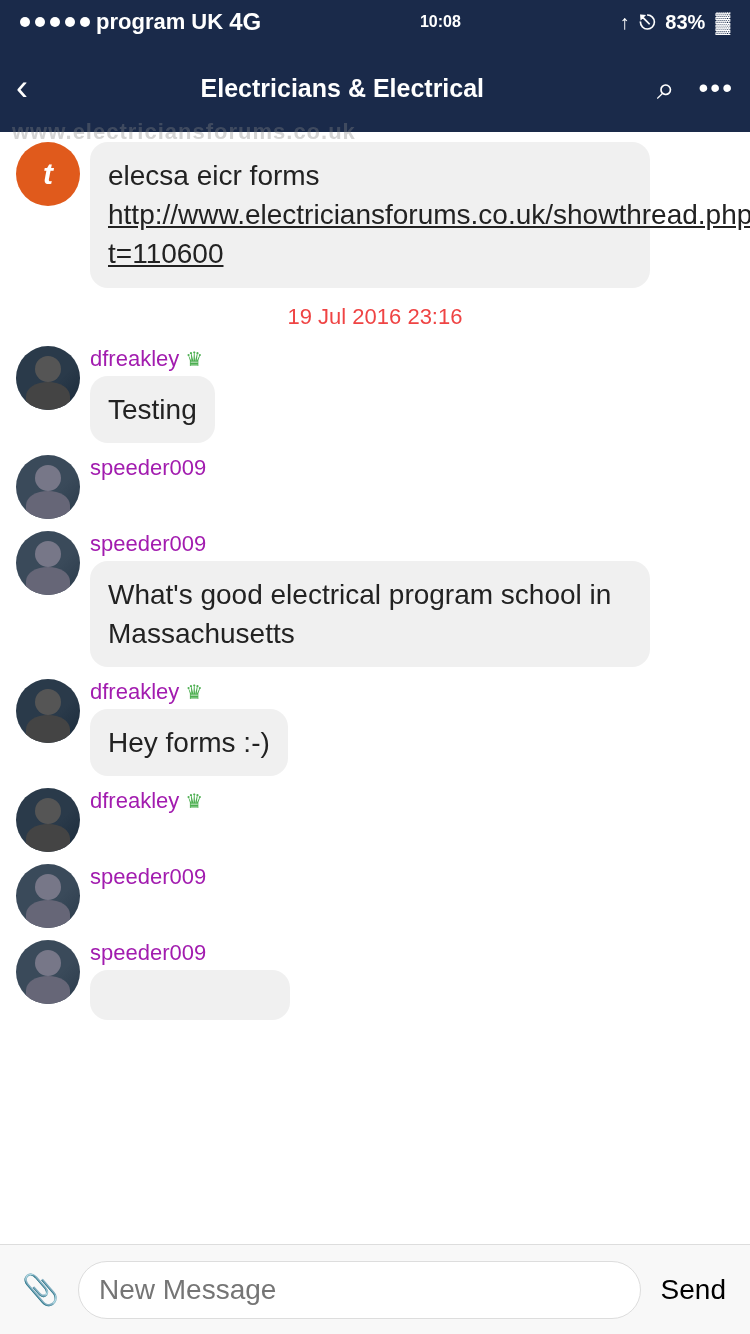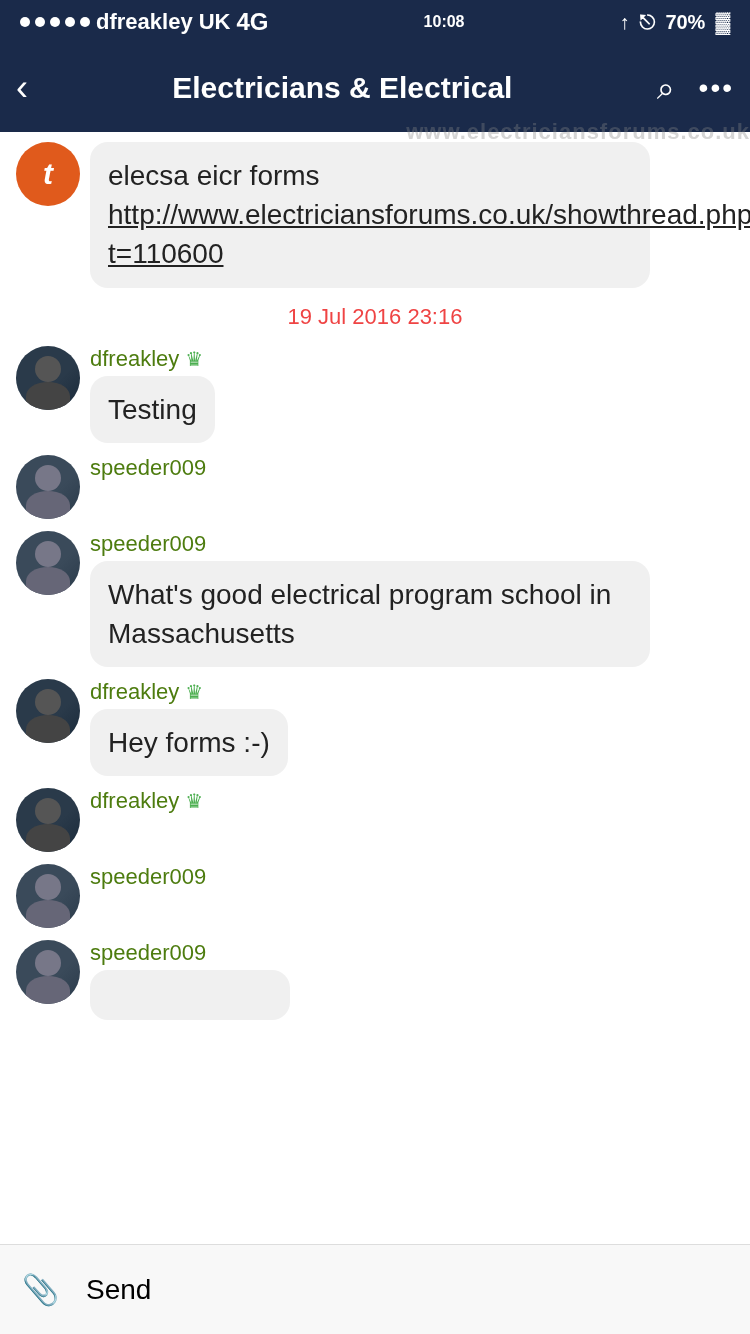--- a/index.html
+++ b/index.html
@@ -41,44 +41,44 @@
       height: 88px;
       justify-content: space-between;
     }
     .nav-back {
       font-size: 36px;
       color: #fff;
       cursor: pointer;
       font-weight: 300;
     }
     .nav-title {
-      font-size: 30px;
+      font-size: 25px;
       font-weight: 700;
       color: #fff;
     }
     .nav-icons {
       display: flex;
       align-items: center;
       gap: 24px;
     }
     .nav-icon {
       color: #fff;
       font-size: 30px;
       cursor: pointer;
     }
 
     
     .watermark {
       position: absolute;
       top: 44px;
-      left: 0; right: 0;
+      left: 12px; right: 0;
       height: 88px;
       display: flex;
       align-items: center;
-      justify-content: flex-end;
+      justify-content: flex-start;
       pointer-events: none;
       z-index: 10;
       opacity: 0.35;
       overflow: hidden;
     }
     .watermark-text {
       color: #888;
       font-size: 22px;
       font-weight: 700;
       letter-spacing: 1px;
@@ -113,21 +113,21 @@
       max-width: 560px;
     }
     .message-meta {
       display: flex;
       align-items: center;
       gap: 6px;
       margin-bottom: 4px;
     }
     .sender-name {
       font-size: 22px;
-      color: #4d7c0f;
+      color: #a21caf;
     }
     .bubble {
       background: #f0f0f0;
       border-radius: 18px;
       padding: 14px 18px;
       font-size: 28px;
       line-height: 1.4;
       color: #222;
       display: inline-block;
       max-width: 100%;
@@ -288,28 +288,28 @@
 
 <div class="status-bar">
   <div class="status-left">
     <div class="status-dots">
       <div class="status-dot"></div>
       <div class="status-dot"></div>
       <div class="status-dot"></div>
       <div class="status-dot"></div>
       <div class="status-dot"></div>
     </div>
-    <span class="status-carrier">dfreakley UK</span>
+    <span class="status-carrier">program UK</span>
     <span>4G</span>
   </div>
   <div class="status-center">10:08</div>
   <div class="status-right">
     <span>↑</span>
     <span>⎋</span>
-    <span>70%</span>
+    <span>83%</span>
     <span>▓</span>
   </div>
 </div>
 
 <div style="position:relative;">
   <div class="nav-bar">
     <span class="nav-back">‹</span>
     <span class="nav-title">Electricians &amp; Electrical</span>
     <div class="nav-icons">
       <span class="nav-icon" style="font-size:32px;">⌕</span>
@@ -403,14 +403,15 @@
       <div class="bubble partial-bubble"></div>
     </div>
   </div>
 
 </div>
 
 <div class="input-bar">
   <div class="attach-btn">
     <span>📎</span>
   </div>
+  <input class="message-input" type="text" placeholder="New Message" style="">
   <span class="send-btn">Send</span>
 </div>
 
 </body></html>

